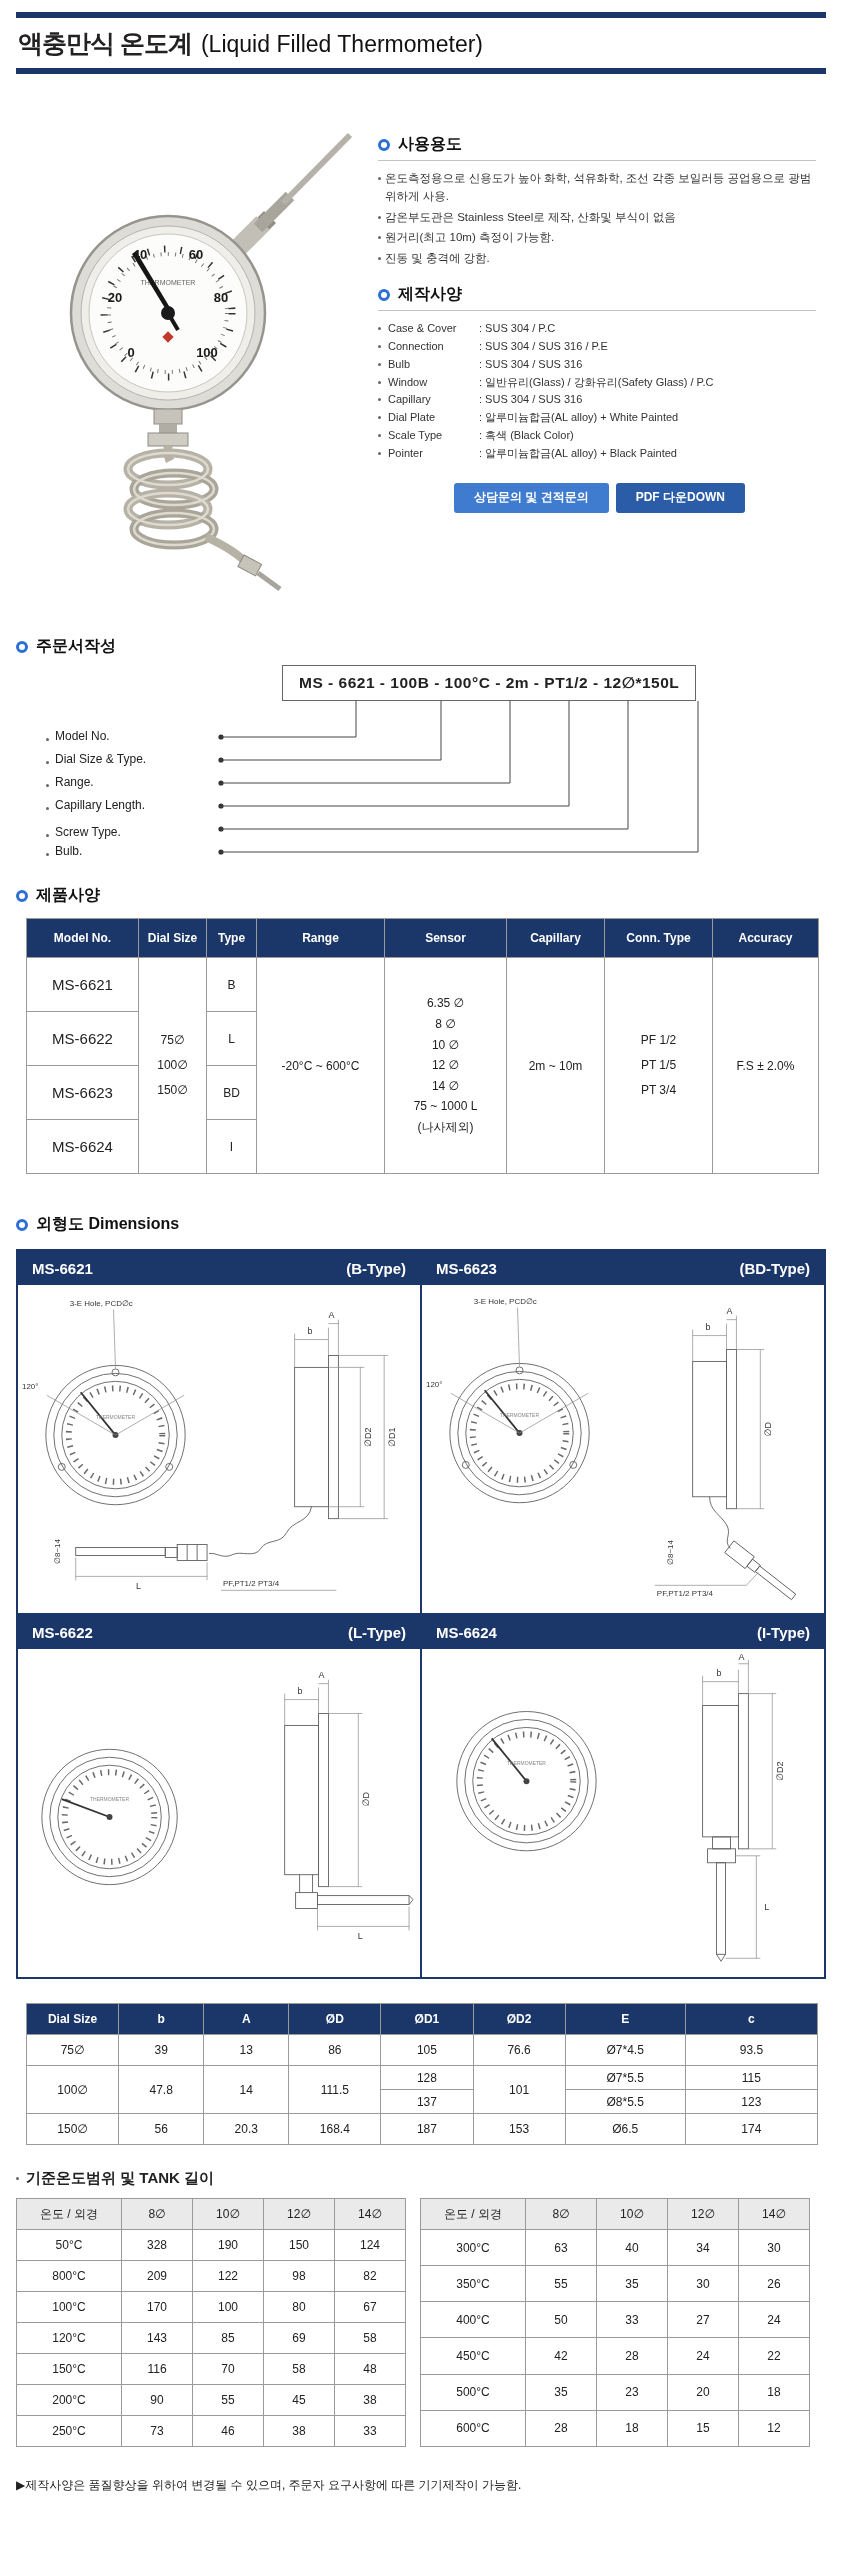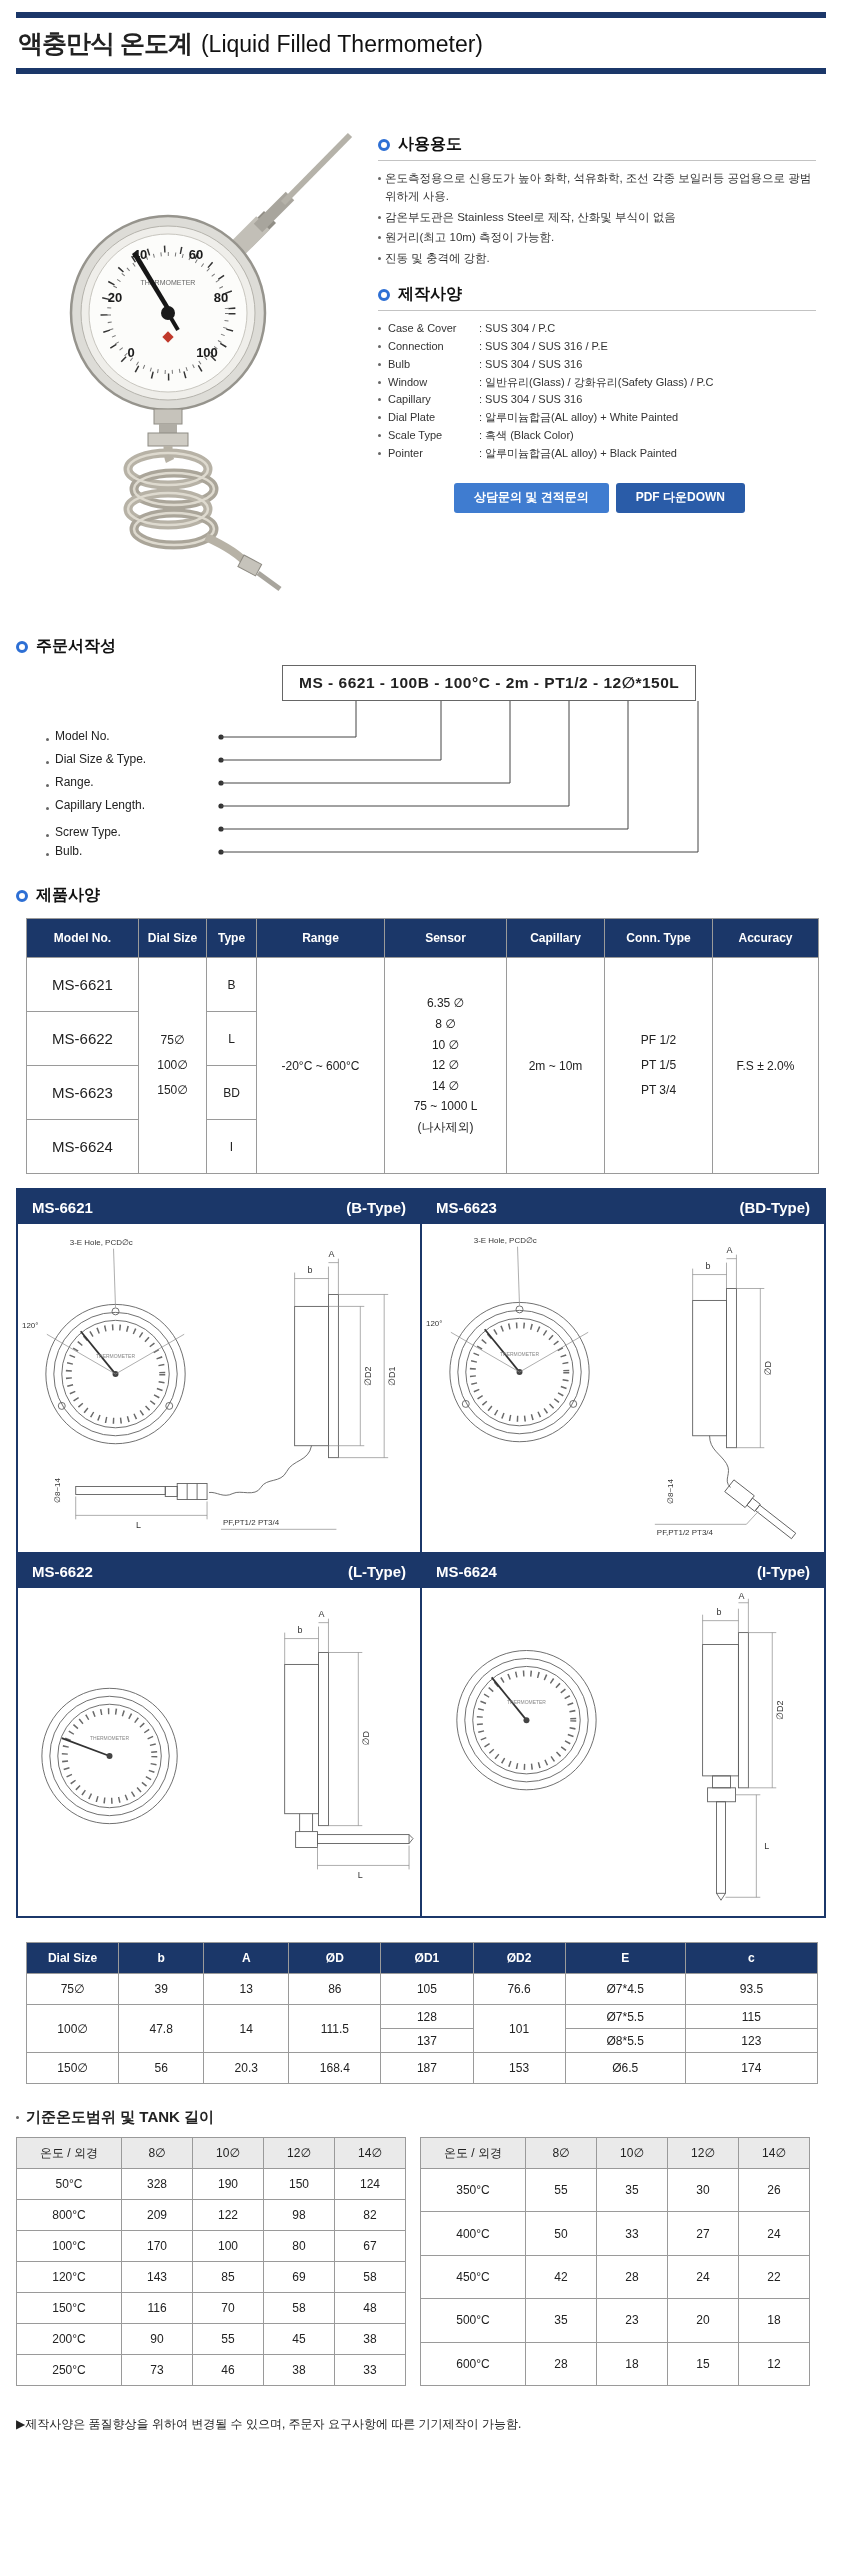--- a/index.html
+++ b/index.html
@@ -338,20 +338,24 @@
         </tr>
         <tr>
           <td class="model">MS-6624</td>
           <td>I</td>
         </tr>
       </tbody>
     </table>
   </div>
 
   <div>
+    <div class="sec-head section-pad" style="margin-top:40px;">
+      <span class="dot-icon"></span>
+      <span>외형도 Dimensions</span>
+    </div>
     <div class="dim-grid">
 
       <div class="panel">
         <div class="panel-head">
           <span>MS-6621</span>
           <span>(B-Type)</span>
         </div>
         <div class="panel-body">
           <svg class="draw" viewBox="0 0 404 328">
             <circle cx="98" cy="150" r="70"></circle>
@@ -685,20 +689,27 @@
           <tr>
             <th>온도 / 외경</th>
             <th>8∅</th>
             <th>10∅</th>
             <th>12∅</th>
             <th>14∅</th>
           </tr>
         </thead>
         <tbody>
             <tr>
+              <td>300°C</td>
+              <td>63</td>
+              <td>40</td>
+              <td>34</td>
+              <td>30</td>
+            </tr>
+            <tr>
               <td>350°C</td>
               <td>55</td>
               <td>35</td>
               <td>30</td>
               <td>26</td>
             </tr>
             <tr>
               <td>400°C</td>
               <td>50</td>
               <td>33</td>

